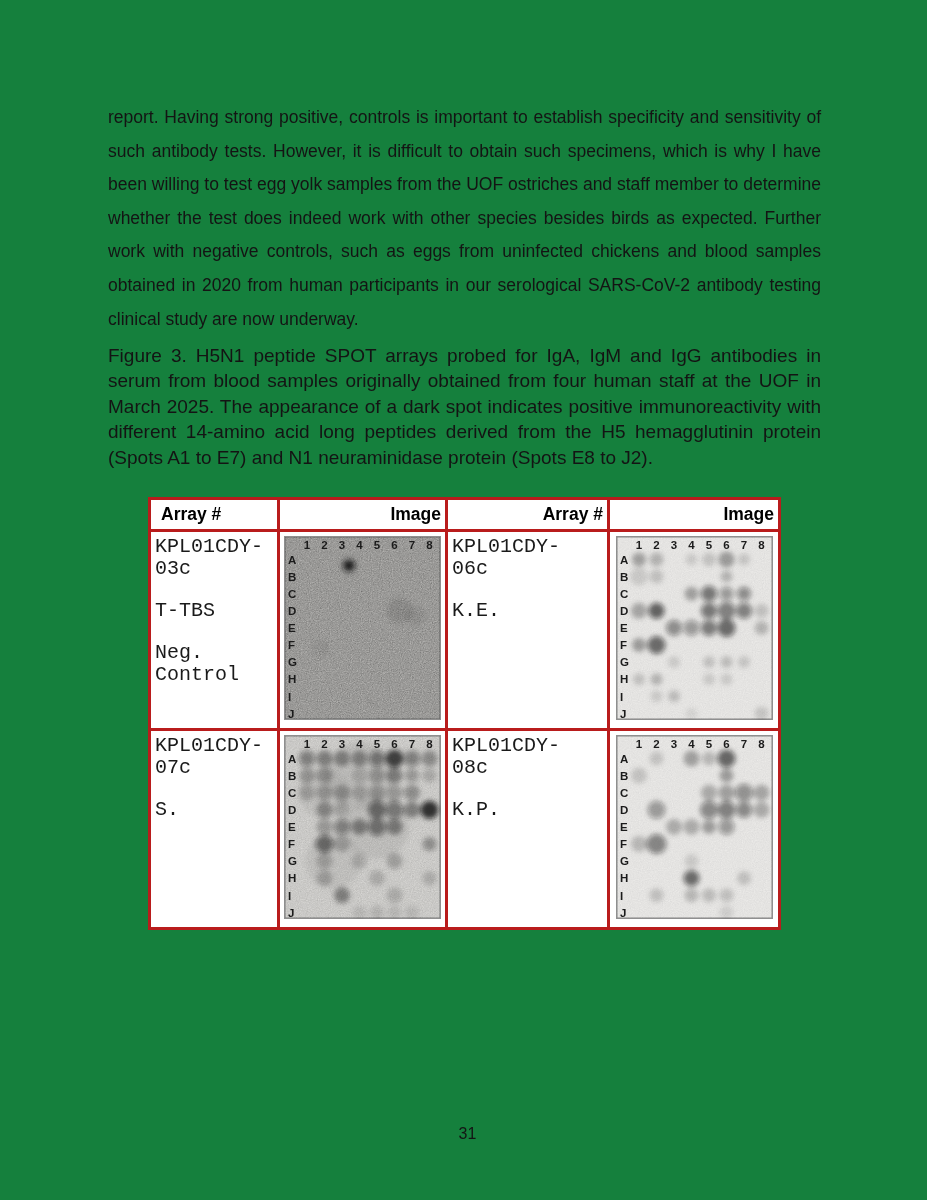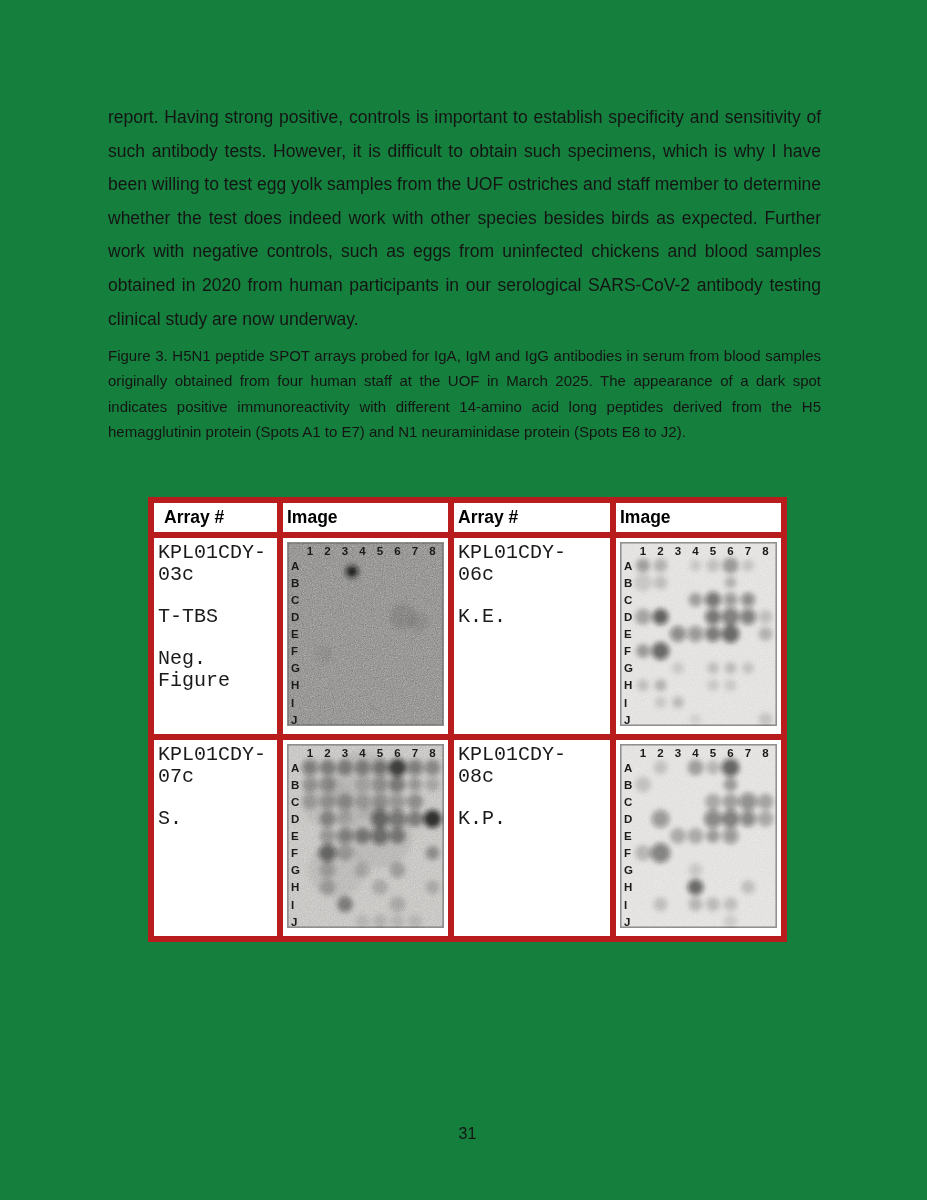--- a/index.html
+++ b/index.html
@@ -24,42 +24,42 @@
     line-height: 33.6px;
     text-align: justify;
     color: #141414;
   }
   .caption {
     position: absolute;
     left: 108px;
     top: 343px;
     width: 713px;
     margin: 0;
-    font-size: 15px;
+    font-size: 19px;
     line-height: 25.4px;
     text-align: justify;
     color: #141414;
   }
   table.fig-table {
     position: absolute;
     left: 148px;
     top: 497px;
     border-collapse: collapse;
     table-layout: fixed;
     background: #fff;
   }
   table.fig-table th, table.fig-table td {
-    border: 6px solid #b91c1c;
+    border: 3px solid #b91c1c;
     padding: 4px;
   }
   table.fig-table th {
     height: 24px;
     font-size: 17.5px;
     font-weight: bold;
-    text-align: left;
+    text-align: right;
     color: #000;
   }
   table.fig-table th.th-left {
     text-align: left;
     padding-left: 10px;
   }
   td.label-cell {
     vertical-align: top;
     font-family: Liberation Mono, monospace;
     font-size: 20px;
@@ -109,21 +109,21 @@
       </tr>
     </thead>
     <tbody id="tbody">
         <tr>
           <td class="label-cell">
             <div class="lbl-line">KPL01CDY-</div>
             <div class="lbl-line">03c</div>
             <div class="lbl-gap"></div>
             <div class="lbl-line">T-TBS</div>
             <div class="lbl-gap"></div>
-            <div class="lbl-line">Neg. Figure</div>
+            <div class="lbl-line">Neg. Control</div>
           </td>
           <td class="image-cell"><svg width="157" height="184" viewBox="0 0 157 184" xmlns="http://www.w3.org/2000/svg">
               <defs>
                 <filter id="grain0" x="0" y="0" width="100%" height="100%">
                   <feTurbulence type="fractalNoise" baseFrequency="0.9" numOctaves="2" stitchTiles="stitch"></feTurbulence>
                   <feColorMatrix type="matrix" values="0 0 0 0 0  0 0 0 0 0  0 0 0 0 0  0.4 0.4 0.4 0 0"></feColorMatrix>
                 </filter>
                 <filter id="blur0">
                   <feGaussianBlur stdDeviation="2.6"></feGaussianBlur>
                 </filter>

